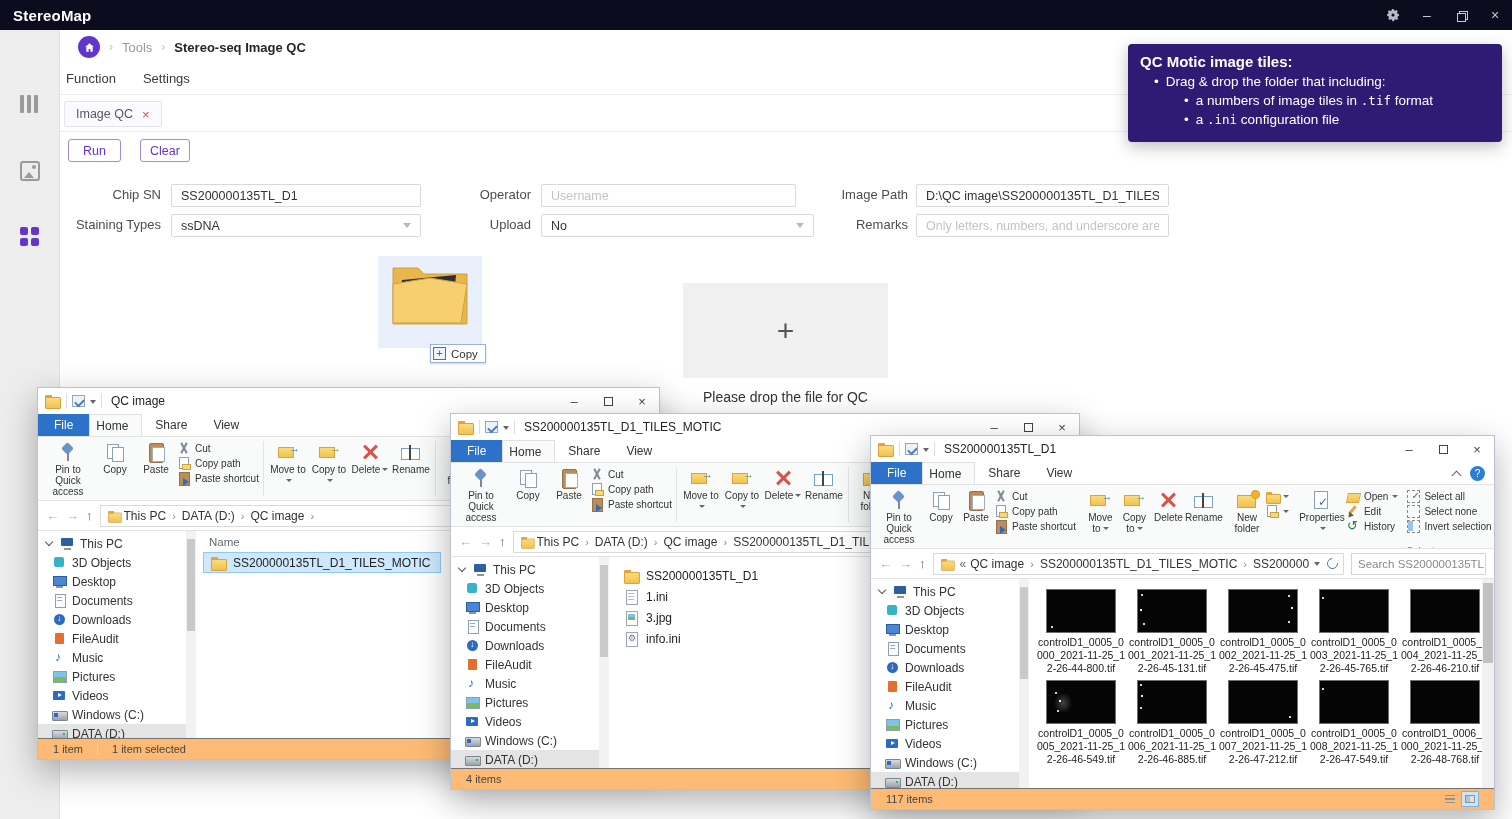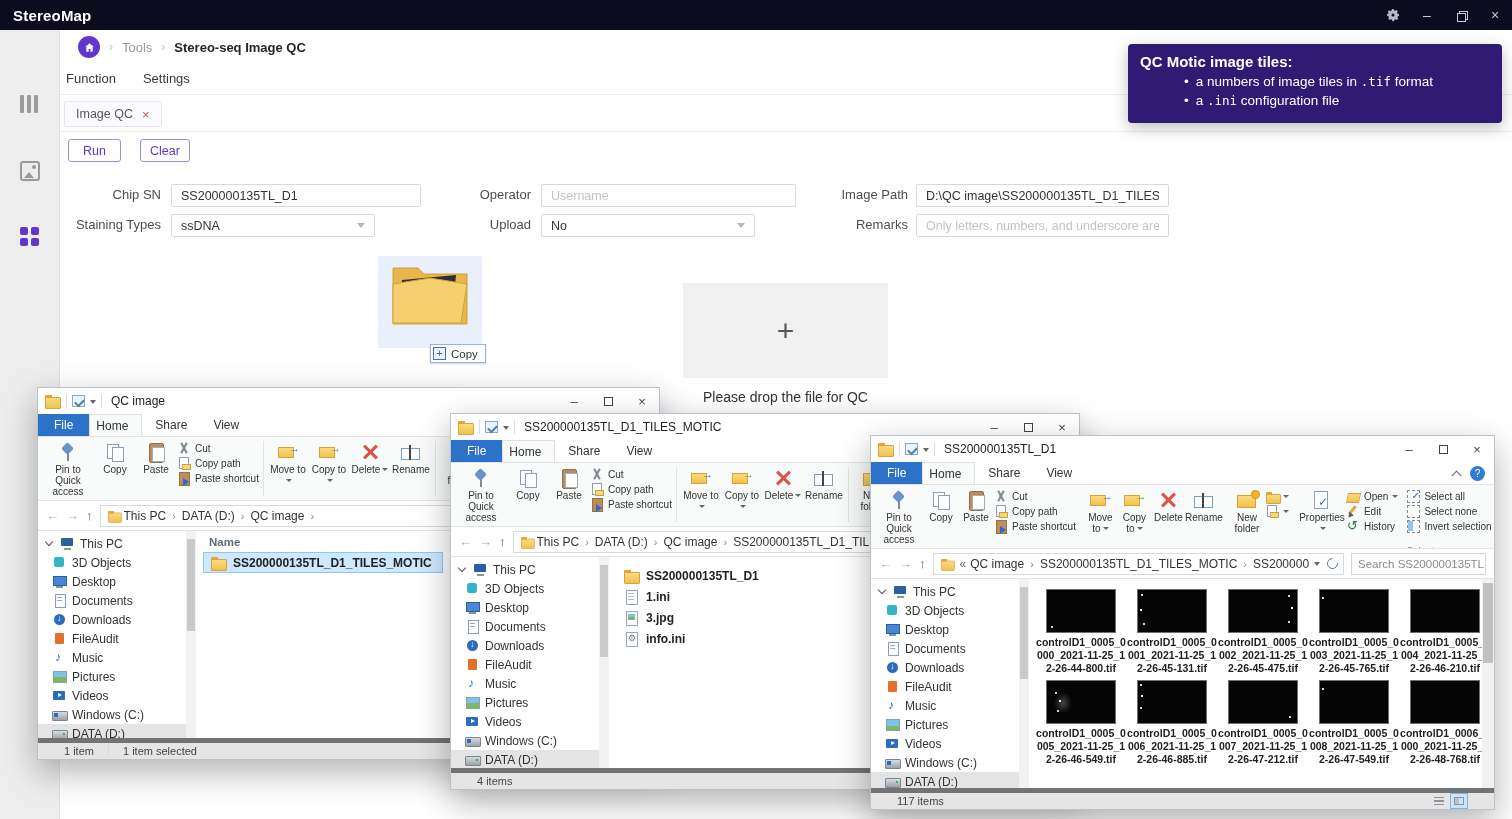--- a/index.html
+++ b/index.html
@@ -172,34 +172,34 @@
   .nico.fileaudit::before{content:"";position:absolute;left:3px;top:1px;width:9px;height:11px;background:#e2702d;border-radius:1px;}
   .nico.music::before{content:"\266A";position:absolute;left:3px;top:-1px;color:#2d6bbf;font-size:12px;}
   .nico.pictures::before{content:"";position:absolute;left:1px;top:1px;width:12px;height:10px;background:linear-gradient(#7ec3e8 55%,#7cb95f 55%);border:1px solid #8aa0b5;}
   .nico.videos::before{content:"";position:absolute;left:1px;top:2px;width:12px;height:9px;background:#2d6bbf;border-radius:1px;}
   .nico.videos::after{content:"";position:absolute;left:6px;top:4px;border-left:4px solid #fff;border-top:2.5px solid transparent;border-bottom:2.5px solid transparent;}
   .nico.drivewin::before,.nico.drive::before{content:"";position:absolute;left:0;top:3px;width:14px;height:8px;background:linear-gradient(#d7dce2,#9aa2ab);border:1px solid #7e868f;border-radius:1px;}
   .nico.drivewin::after{content:"";position:absolute;left:2px;top:5px;width:4px;height:4px;background:#2d6bbf;}
   .nico.drive::after{content:"";position:absolute;right:2px;top:6px;width:2px;height:2px;background:#3fae49;}
   .xscroll{width:10px;background:#f2f2f2;position:relative;flex:0 0 10px;}
   .xscroll .xthumb{position:absolute;left:1px;right:1px;top:8px;height:92px;background:#c9c9c9;}
-  .xmain{flex:1;position:relative;overflow:hidden;padding-top:2px;font-weight:bold;}
+  .xmain{flex:1;position:relative;overflow:hidden;padding-top:2px;}
   .xcolhead{font-size:11.5px;color:#5f6a73;padding:3px 0 4px 13px;}
   .fitem{height:21px;display:flex;align-items:center;gap:6px;padding:0 10px 0 6px;font-size:12px;color:#222;width:max-content;margin-left:7px;border:1px solid transparent;}
   .fitem.selected{background:#cde8ff;border-color:#90c8f0;}
   .fico{width:17px;height:14px;position:relative;flex:0 0 17px;}
   .fico.folder::before{content:"";position:absolute;left:1px;top:1px;width:7px;height:4px;background:#e8a33d;border-radius:1px 0 0 0;}
   .fico.folder::after{content:"";position:absolute;left:1px;top:3px;width:14px;height:10px;background:linear-gradient(#fbdb7e,#f2c14e);border:1px solid #d8a33c;border-radius:1px;}
   .fico.ini::before{content:"";position:absolute;left:3px;top:0;width:10px;height:13px;background:#fdfdfd;border:1px solid #9aa8b5;}
   .fico.ini::after{content:"";position:absolute;left:5px;top:3px;width:6px;height:7px;background:repeating-linear-gradient(#b5bec7 0 1px,transparent 1px 3px);}
   .fico.jpg::before{content:"";position:absolute;left:3px;top:0;width:10px;height:13px;background:#fdfdfd;border:1px solid #9aa8b5;}
   .fico.jpg::after{content:"";position:absolute;left:5px;top:3px;width:7px;height:6px;background:linear-gradient(#7ec3e8 55%,#7cb95f 55%);}
   .fico.ini2::before{content:"";position:absolute;left:3px;top:0;width:10px;height:13px;background:#fdfdfd;border:1px solid #9aa8b5;}
   .fico.ini2::after{content:"\2699";position:absolute;left:5px;top:1px;font-size:9px;color:#6b7680;}
-  .xstatus{height:21px;border-top:5px solid #737373;font-size:11px;color:#444;display:flex;align-items:center;padding:0 26px;flex:0 0 21px;background:#e5e5e5;}
+  .xstatus{height:21px;border-top:1px solid #737373;font-size:11px;color:#444;display:flex;align-items:center;padding:0 15px;flex:0 0 21px;background:#fdba74;}
   .sdiv{border-left:1px solid #d9d9d9;padding-left:14px;margin-left:14px;}
   .viewtoggles{margin-left:auto;display:flex;gap:2px;}
   .vt{width:18px;height:16px;border:1px solid transparent;display:flex;align-items:center;justify-content:center;}
   .vt.active{background:#cfe5f7;border-color:#7fb4dd;}
   .vt-list{width:10px;height:8px;background:repeating-linear-gradient(#8a949e 0 1.5px,transparent 1.5px 3.5px);}
   .vt-thumb{width:10px;height:8px;border:1px solid #8a949e;background:linear-gradient(90deg,#b8c2cc 50%,transparent 50%);}
 
   
   .tgrid{display:grid;grid-template-columns:repeat(5,88px);gap:6px 3px;padding:8px 0 0 8px;}
   .tile{display:flex;flex-direction:column;align-items:center;}
@@ -270,29 +270,29 @@
     <span class="tabx">×</span>
   </div>
   <div class="hdiv2"></div>
 
   <div class="btn btn-run">Run</div>
   <div class="btn btn-clear">Clear</div>
 
   <div class="f-label" style="left:36px;width:125px;top:184px;">Chip SN</div>
   <input class="f-input" style="left: 171px; top: 184px; width: 250px;" value="SS200000135TL_D1">
   <div class="f-label" style="left:36px;width:125px;top:214px;">Staining Types</div>
-  <div class="f-select" style="left:171px;top:214px;width:204px;">
+  <div class="f-select" style="left:171px;top:214px;width:250px;">
     <span>ssDNA</span>
     <span class="chev"></span>
   </div>
 
   <div class="f-label" style="left:406px;width:125px;top:184px;">Operator</div>
   <input class="f-input" style="left: 541px; top: 184px; width: 255px;" placeholder="Username">
   <div class="f-label" style="left:406px;width:125px;top:214px;">Upload</div>
-  <div class="f-select" style="left:541px;top:214px;width:214px;">
+  <div class="f-select" style="left:541px;top:214px;width:273px;">
     <span>No</span>
     <span class="chev"></span>
   </div>
 
   <div class="f-label" style="left:773px;width:135px;top:184px;">Image Path</div>
   <input class="f-input" style="left: 916px; top: 184px; width: 253px;" value="D:\QC image\SS200000135TL_D1_TILES_MOT">
   <div class="f-label" style="left:773px;width:135px;top:214px;">Remarks</div>
   <input class="f-input" style="left: 916px; top: 214px; width: 253px;" placeholder="Only letters, numbers, and underscore are allow">
 
   <div class="ghost">
@@ -307,20 +307,21 @@
     <span>Copy</span>
   </div>
 
   <div class="dropzone">
     <span class="dz-plus">+</span>
   </div>
   <div class="drop-hint">Please drop the file for QC</div>
 
   <div class="tip">
     <div class="tip-title">QC Motic image tiles:</div>
+    <div class="tip-line tl1"><span>Drag &amp; drop the folder that including:</span></div>
     <div class="tip-line tl2"><span>a numbers of image tiles in </span><span class="mono">.tif</span><span> format</span></div>
     <div class="tip-line tl2"><span>a </span><span class="mono">.ini</span><span> configuration file</span></div>
   </div>
 
   <div class="xwin" style="left:37px;top:387px;width:623px;height:373px;z-index:10;">
     <div class="xtitle">
       <span class="fico folder"></span>
       <span class="qat-sep"></span>
       <span class="qat-ic"></span>
       <span class="tri-down"></span>

